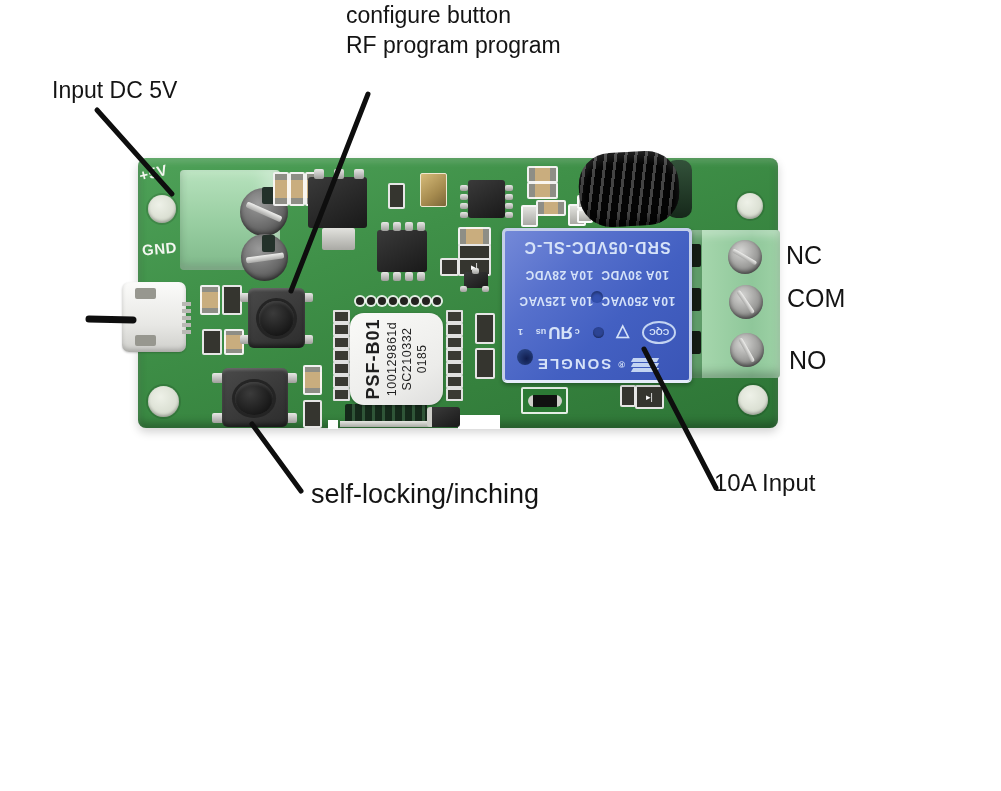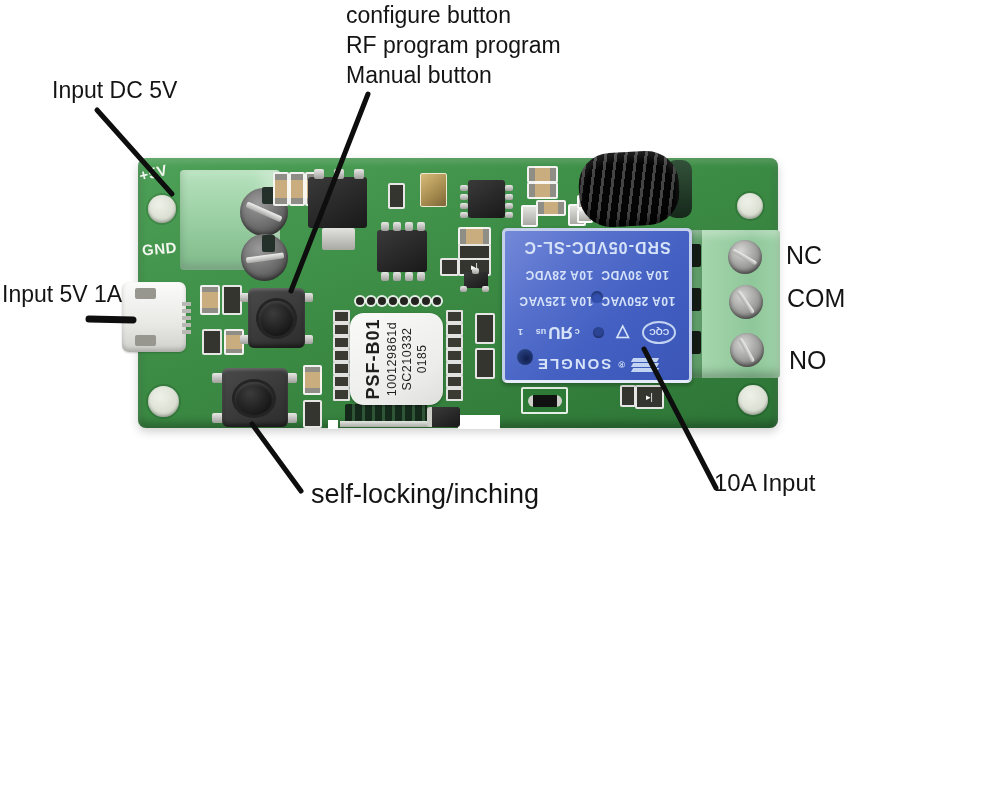--- a/index.html
+++ b/index.html
@@ -110,24 +110,22 @@
   .dmark{color:#fff;font-size:9px;line-height:1;display:flex;align-items:center;justify-content:center;}
 </style>
 </head>
 <body>
 
 <div class="canvas">
 
   <div class="label lbl23" style="left:346px;top:0px;line-height:30px;">
     <div>configure button</div>
     <div>RF program program</div>
-    <div>Manual button</div>
   </div>
   <div class="label lbl23" style="left:52px;top:77px;">Input DC 5V</div>
-  <div class="label lbl23" style="left:2px;top:281px;">Input 5V 1A</div>
   <div class="label lbl25" style="left:786px;top:241px;">NC</div>
   <div class="label lbl25" style="left:787px;top:284px;">COM</div>
   <div class="label lbl25" style="left:789px;top:346px;">NO</div>
   <div class="label lbl23" style="left:714px;top:469px;font-size:24px;">10A Input</div>
   <div class="label lbl27" style="left:311px;top:479px;">self-locking/inching</div>
 
   <div class="board">
     <div class="hole" style="left:10px;top:37px;width:28px;height:28px;"></div>
     <div class="hole" style="left:10px;top:228px;width:31px;height:31px;"></div>
     <div class="hole" style="left:599px;top:35px;width:26px;height:26px;"></div>

